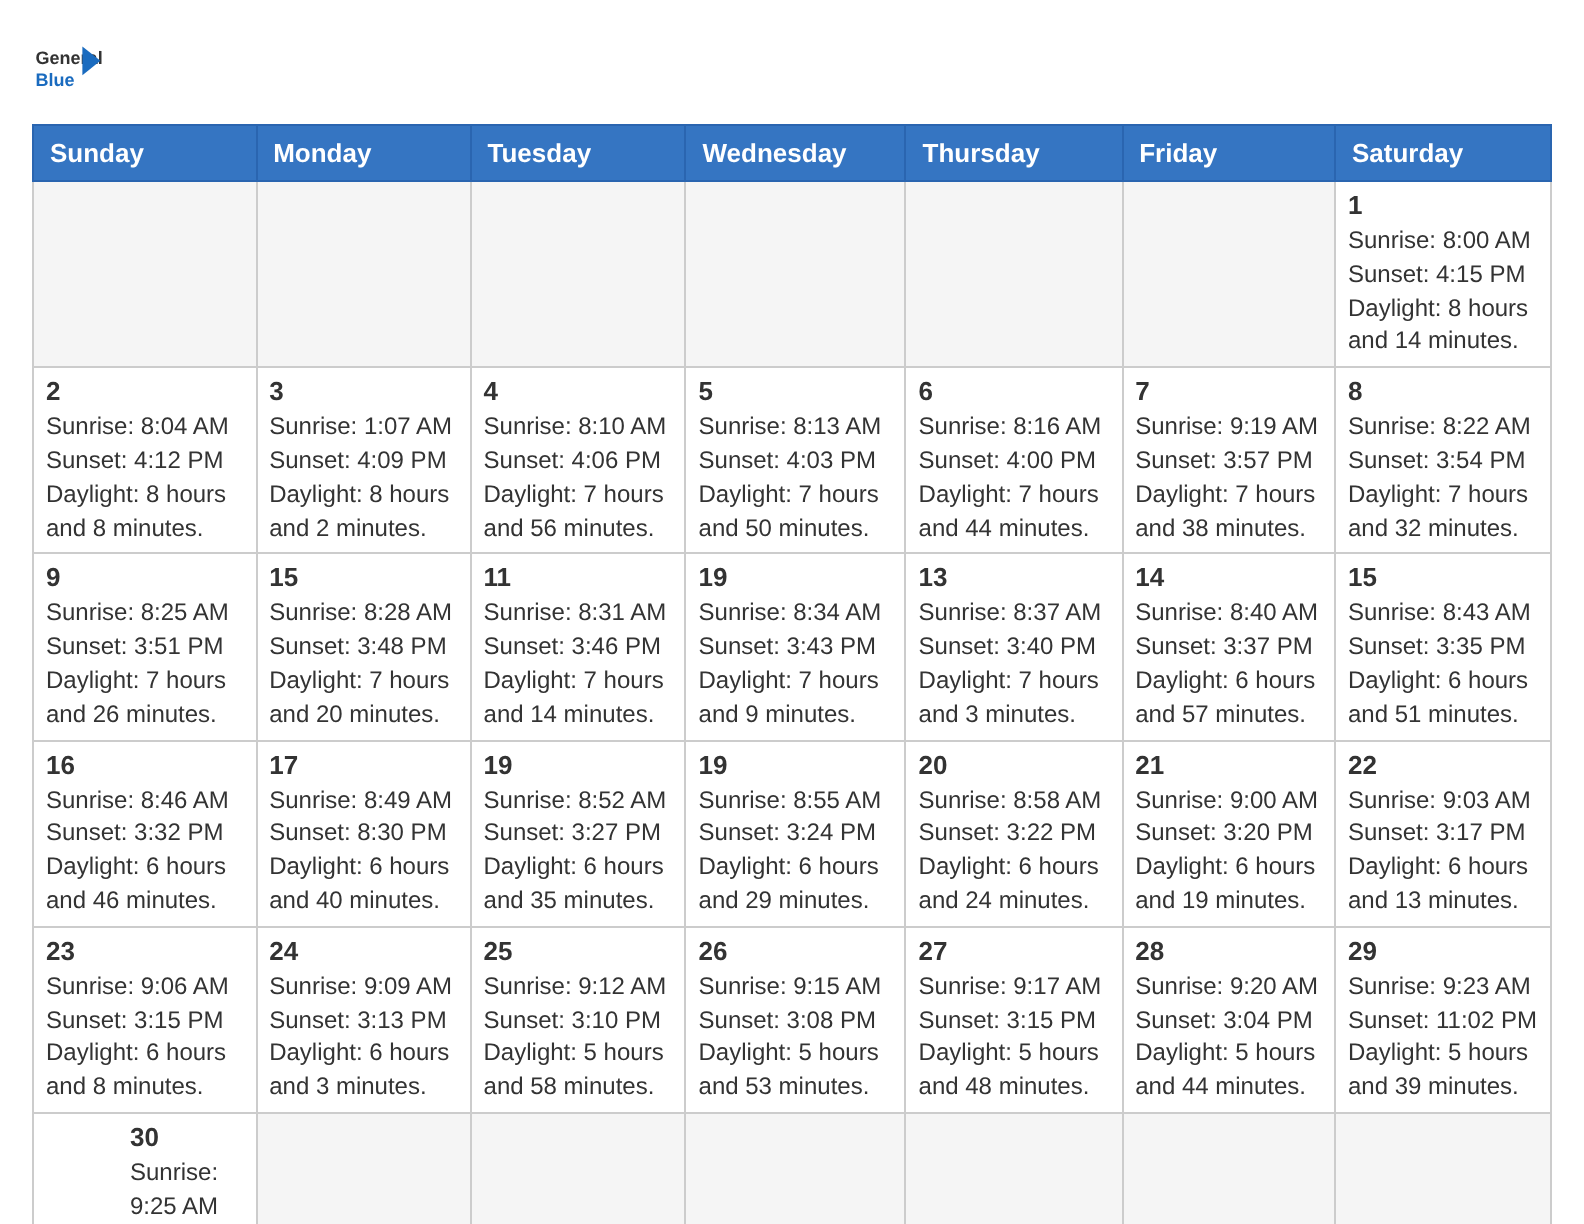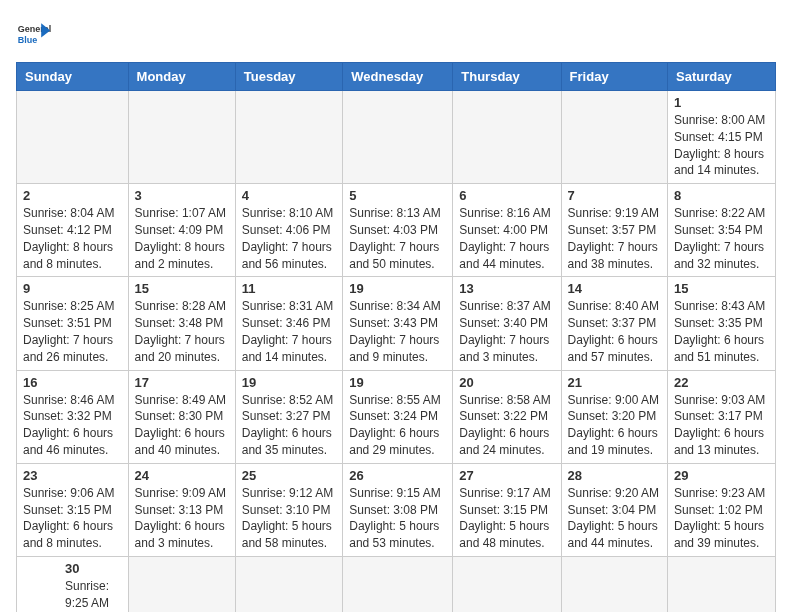--- a/index.html
+++ b/index.html
@@ -288,21 +288,21 @@
         </td>
         <td>
           <span class="day-number">28</span>
           <div class="day-info">Sunrise: 9:20 AM
 Sunset: 3:04 PM
 Daylight: 5 hours and 44 minutes.</div>
         </td>
         <td>
           <span class="day-number">29</span>
           <div class="day-info">Sunrise: 9:23 AM
-Sunset: 1:02 PM
+Sunset: 11:02 PM
 Daylight: 5 hours and 39 minutes.</div>
         </td>
       </tr>
       <tr class="last-row">
         <td>
           <span class="day-number">30</span>
           <div class="day-info">Sunrise: 9:25 AM
 Sunset: 3:00 PM
 Daylight: 5 hours and 35 minutes.</div>
         </td>

